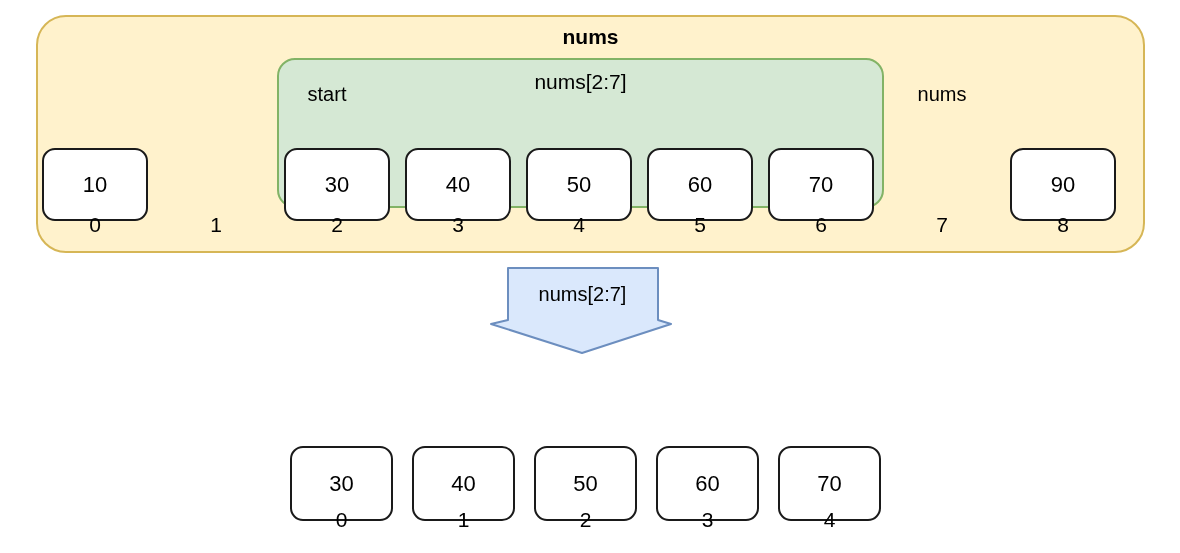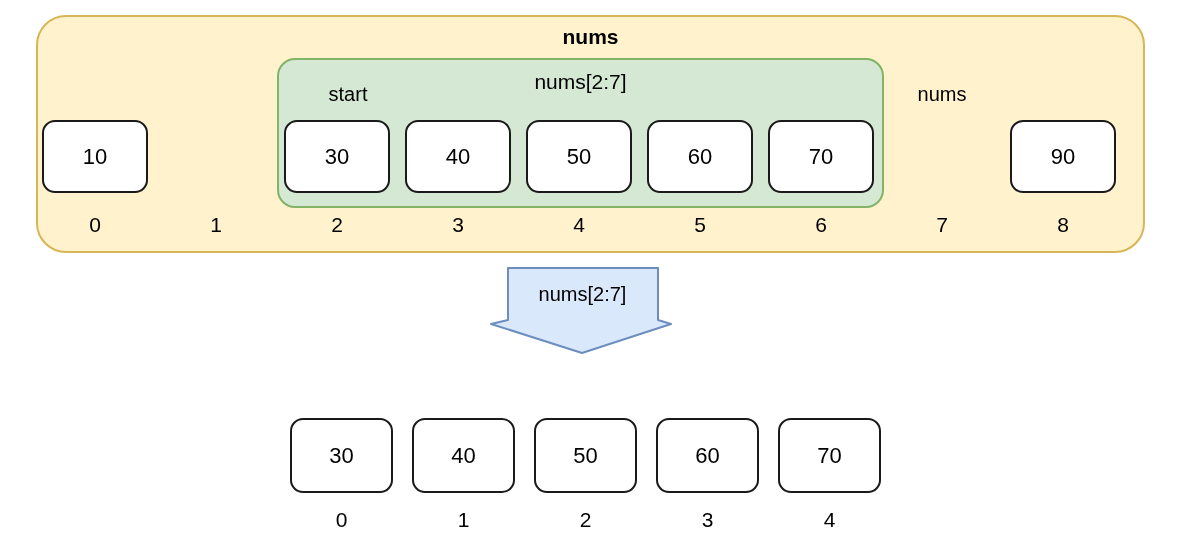--- a/index.html
+++ b/index.html
@@ -29,28 +29,29 @@
   }
   .slice-title{
     position:absolute;left:0;top:10px;width:100%;text-align:center;
     font-size:21px;line-height:24px;
   }
   
   .marker-label{
     position:absolute;top:82px;width:106px;text-align:center;
     font-size:20px;line-height:24px;
   }
-  .start-label{left:295px;}
+  .start-label{left:274px;}
   .stop-label{left:889px;}
   
   .cell{
     position:absolute;background:#ffffff;border:2px solid #1a1a1a;
     border-radius:13px;box-sizing:border-box;
     display:flex;align-items:center;justify-content:center;
     font-size:22px;
+    margin-top:28px;
   }
   .cell-top{width:106px;height:73px;top:120px;}
   .cell-bottom{width:103px;height:75px;top:418px;}
   
   .idx{
     position:absolute;text-align:center;font-size:21px;line-height:28px;
   }
   .idx-top{top:211px;width:106px;}
   .idx-bottom{top:506px;width:103px;}
   

